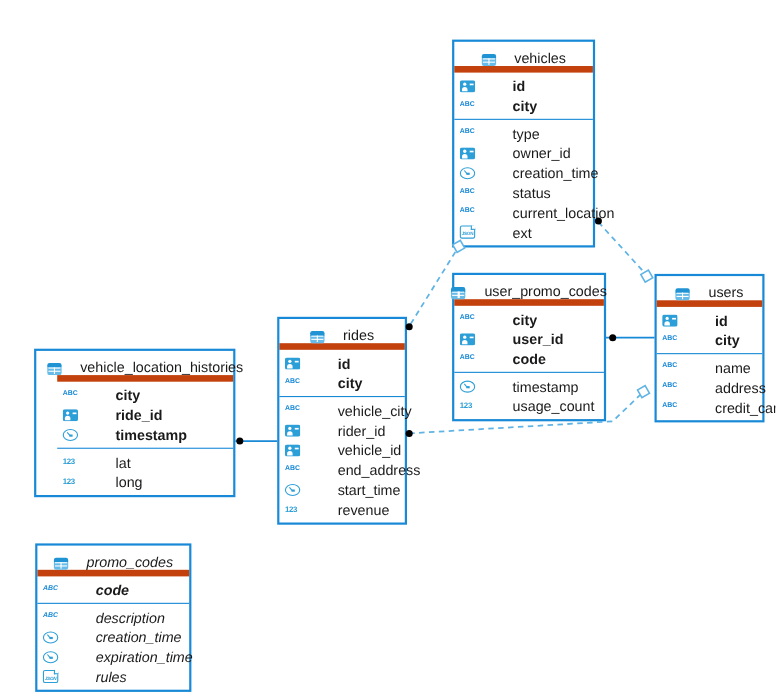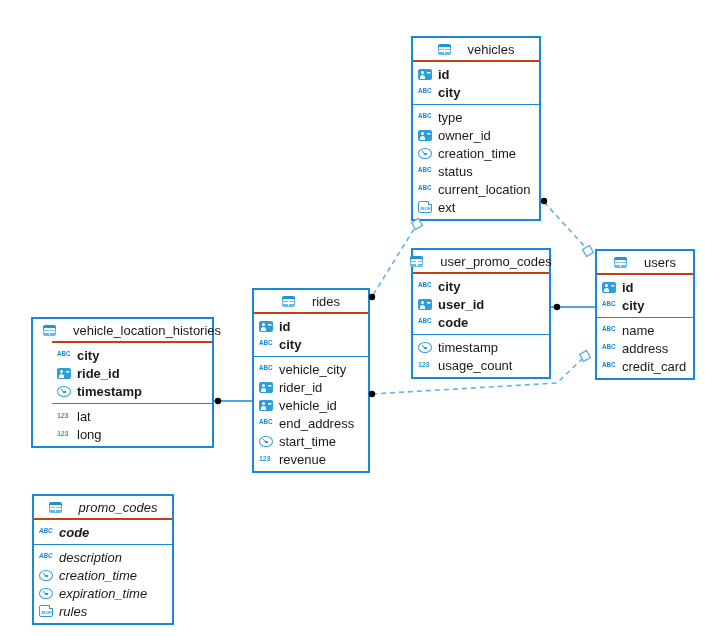--- a/index.html
+++ b/index.html
@@ -9,28 +9,28 @@
     color:#1a1a1a; -webkit-font-smoothing:antialiased;
   }
   .canvas { position:absolute; inset:0; }
 
   
   .table {
     position:absolute; background:#fff; border:2px solid #1789d6;
     box-sizing:border-box; z-index:2;
   }
   .t-head {
-    height:22px; display:flex; align-items:center; justify-content:center;
-    gap:17px; border-bottom:2px solid #c2410c; font-size:13px; color:#1a1a1a;
+    height:22px; display:flex; align-items:flex-end; justify-content:center;
+    gap:17px; border-bottom:6px solid #c2410c; font-size:13px; color:#1a1a1a;
   }
   .sec { padding:3px 0; }
   .sec.keys { border-bottom:1px solid #1789d6; }
   .row { display:flex; align-items:center; height:18px; padding:0 5px; font-size:13px; white-space:nowrap; }
   .row.pk .f-label { font-weight:bold; }
-  .f-label { line-height:1; }
+  .f-label { line-height:1;margin-left:28px; }
 
   
   .f-icon { position:relative; flex:0 0 14px; width:14px; height:12px; margin-right:6px; display:inline-block; }
   .t-head .f-icon { flex:0 0 13px; width:13px; height:11px; margin-right:0; }
 
   
   .table-icon { width:13px; height:11px; border-radius:2px;
     background:linear-gradient(180deg,#1f93d4 0 4px,#66bbe8 4px 100%); }
   .table-icon::before { content:""; position:absolute; left:1px; right:1px; top:6.8px; height:1.3px;
     background:#fff; box-shadow:0 -2.9px 0 #fff; }

